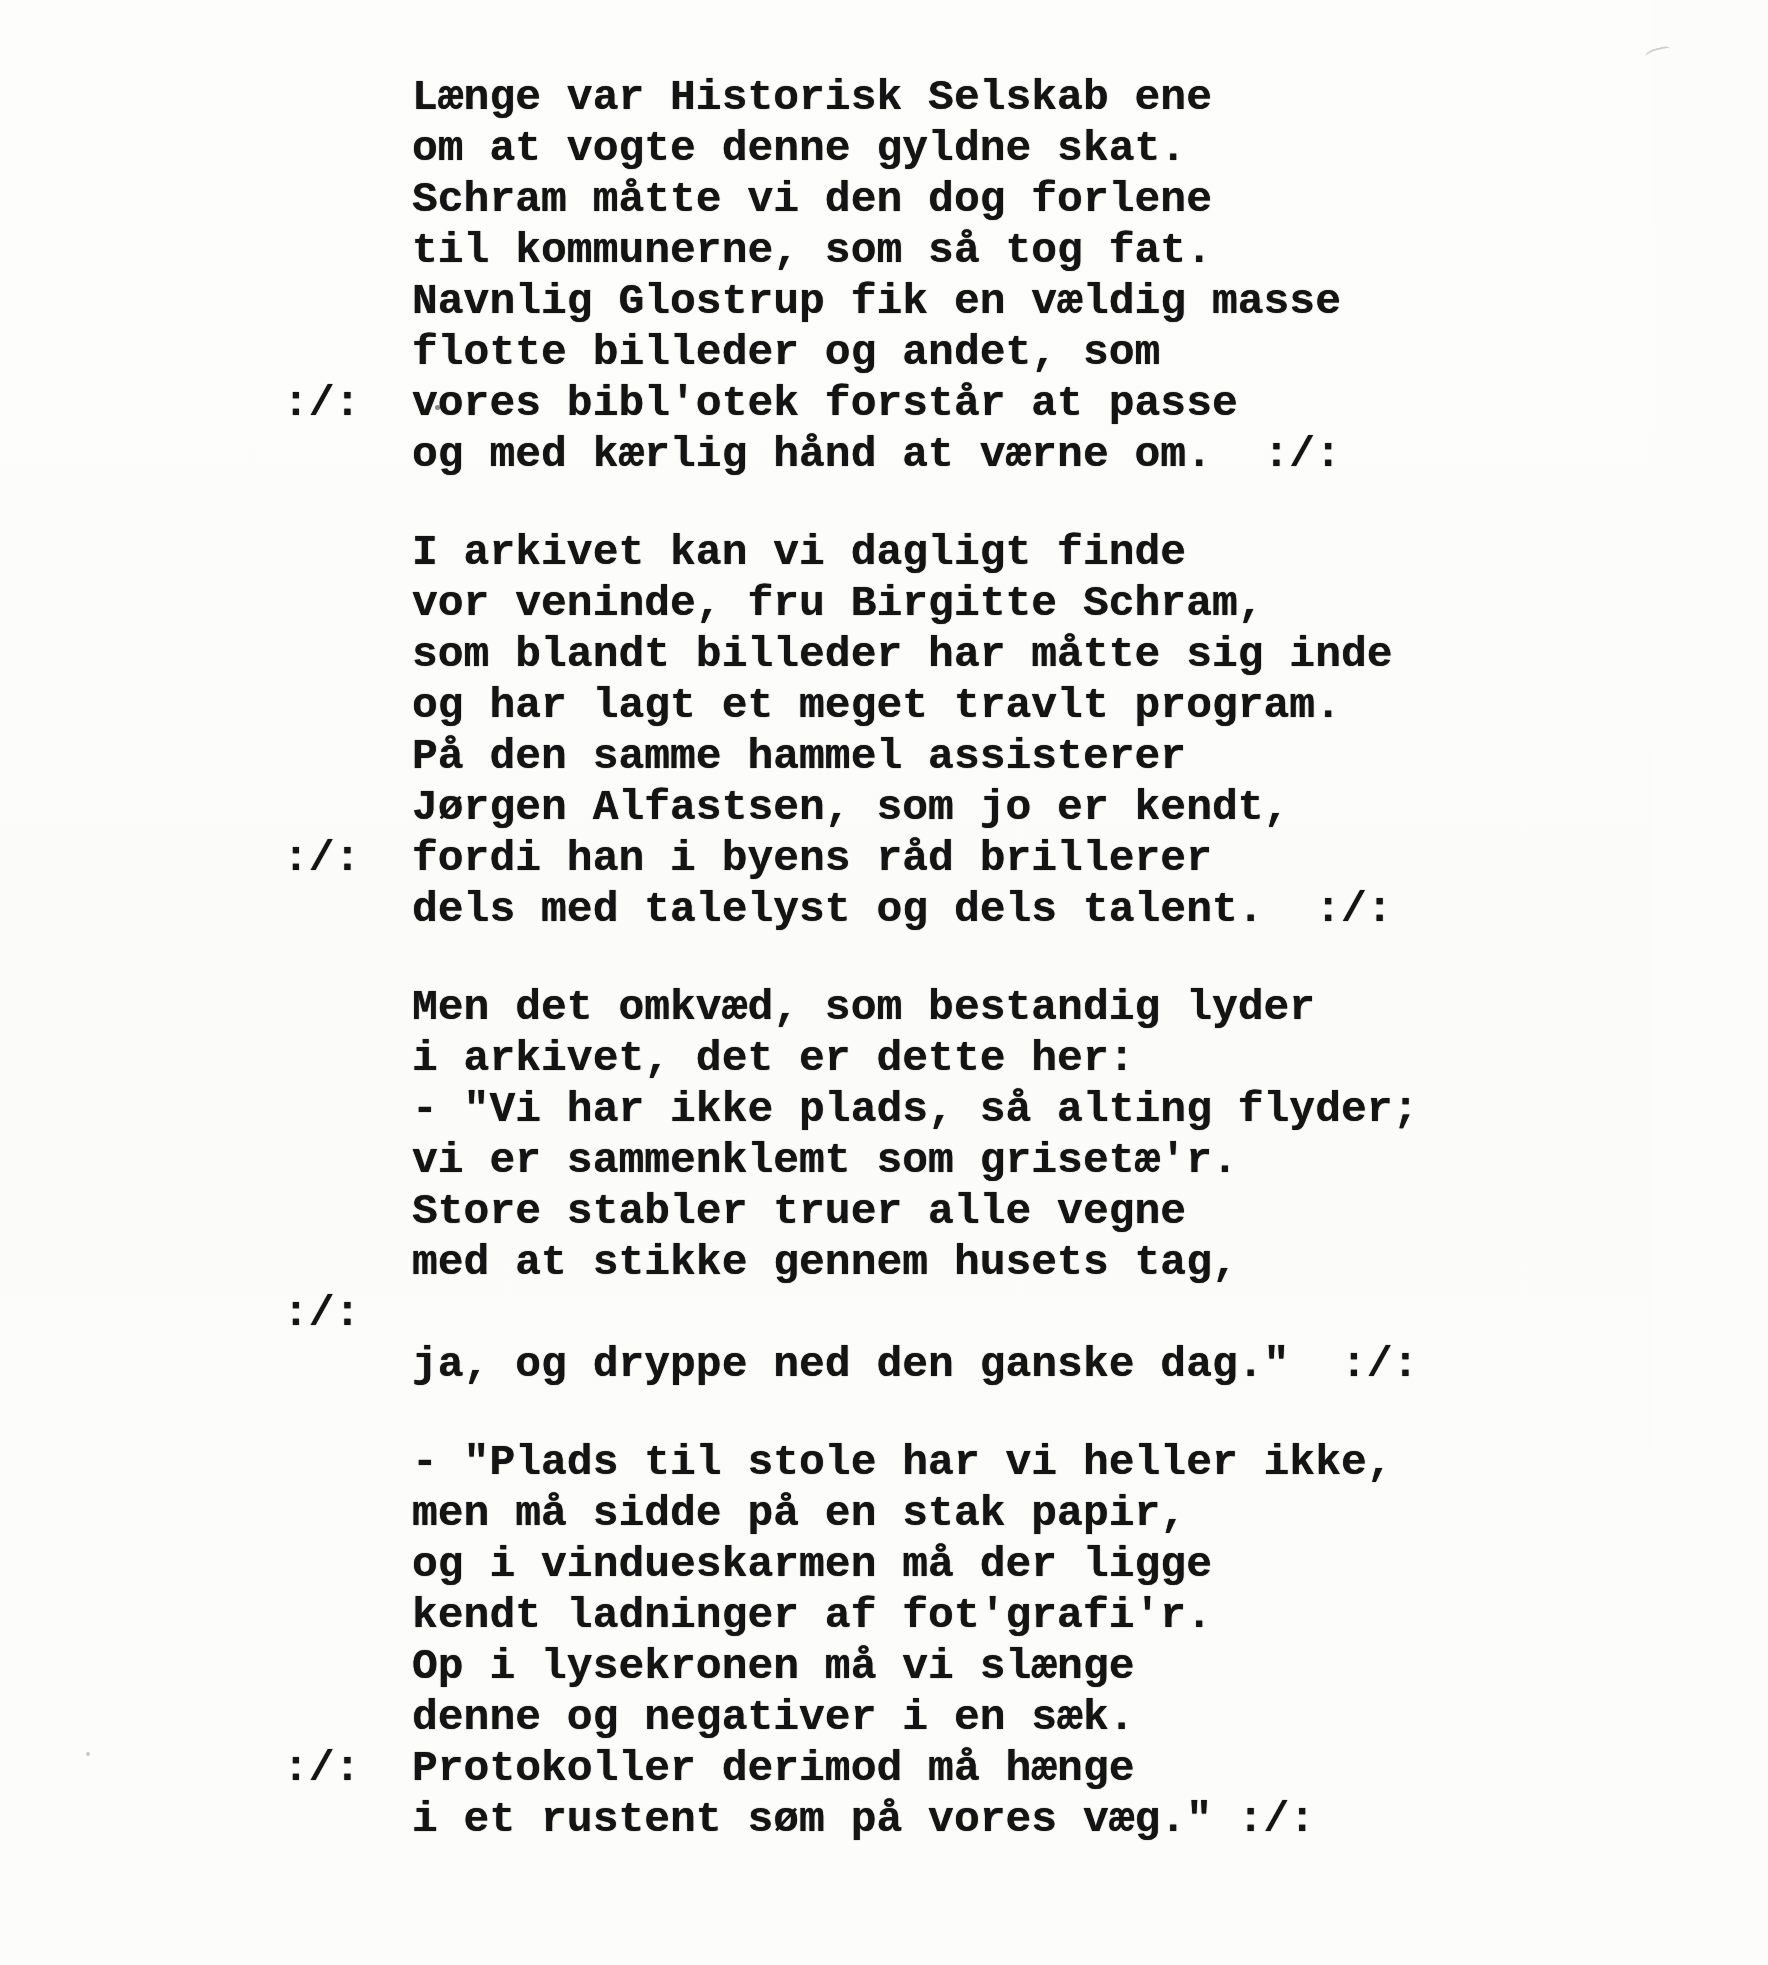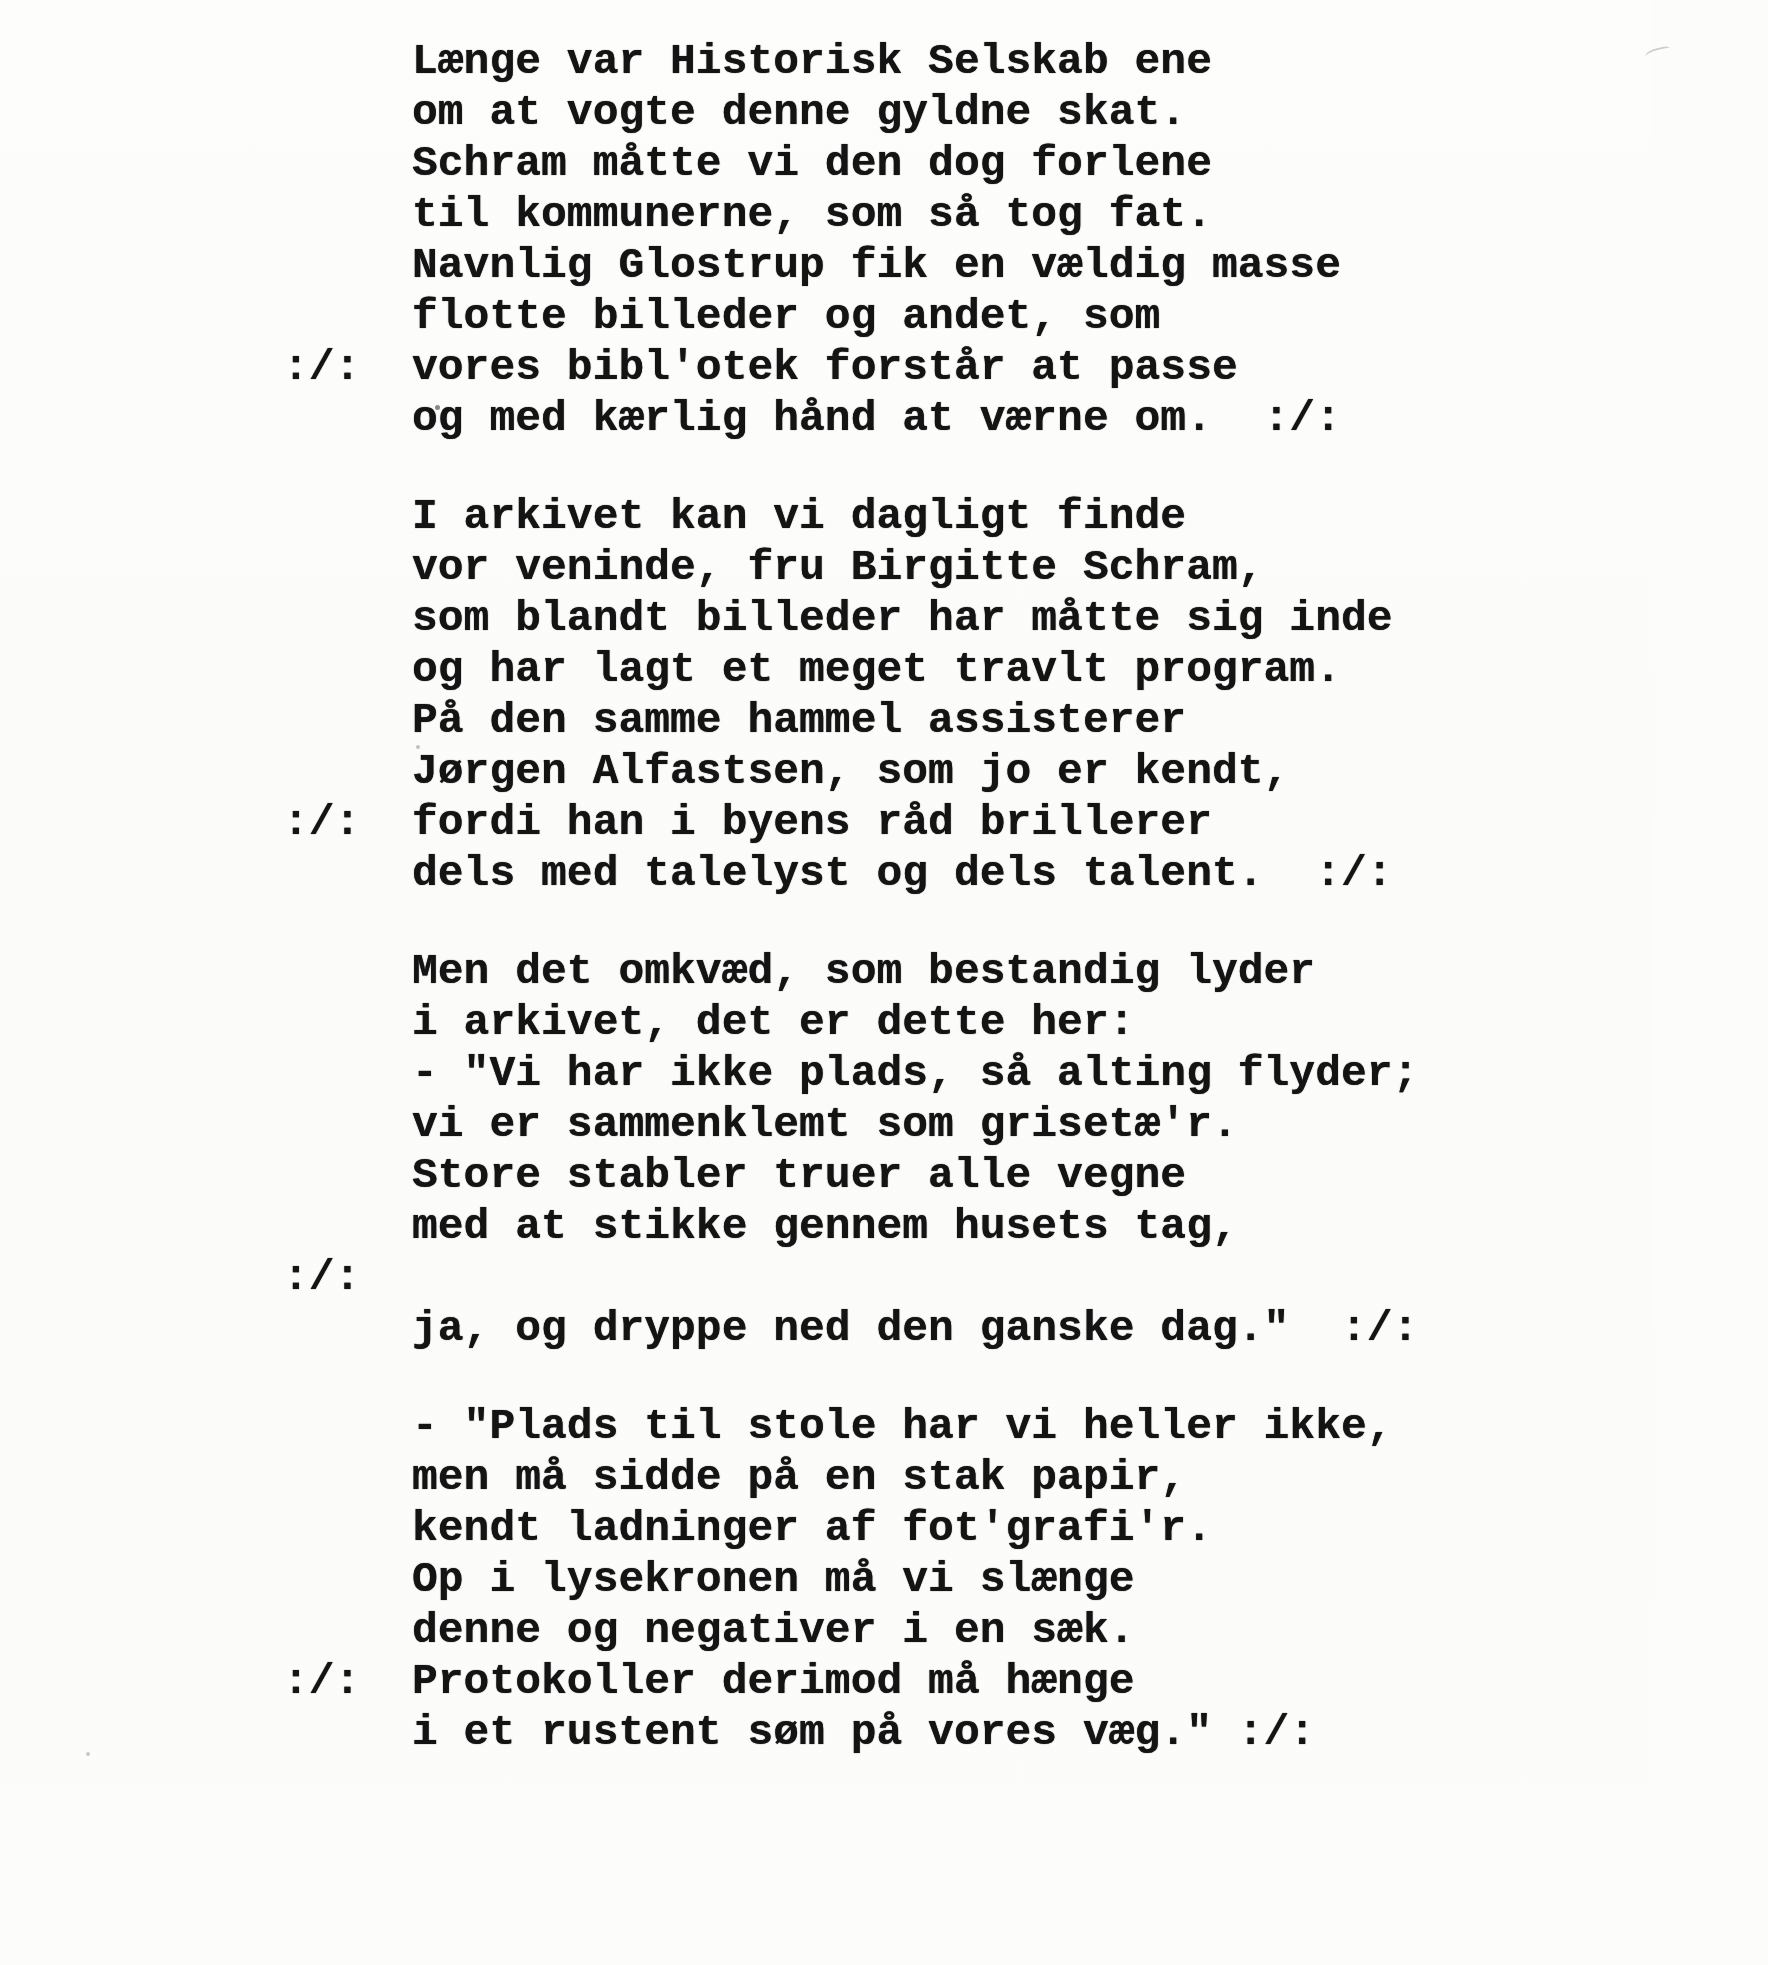--- a/index.html
+++ b/index.html
@@ -16,21 +16,21 @@
     position: relative;
     width: 1652px;
     height: 1965px;
     background: linear-gradient(180deg, #fdfdfb 0%, #fbfbf9 50%, #fcfcfa 100%);
     font-family: "Liberation Mono", "DejaVu Sans Mono", monospace;
     font-weight: 700;
     font-size: 43px;
     line-height: 51px;
     color: #141414;
     box-sizing: border-box;
-    padding-top: 36px;
+    padding-top: 72px;
   }
   .verse {
     margin: 0 0 47px 0;
   }
   .line {
     position: relative;
     height: 51px;
     white-space: pre;
   }
   .marker {
@@ -101,20 +101,21 @@
     <div class="line"><span class="marker"></span><span class="text">vi er sammenklemt som grisetæ'r.</span></div>
     <div class="line"><span class="marker"></span><span class="text">Store stabler truer alle vegne</span></div>
     <div class="line"><span class="marker"></span><span class="text">med at stikke gennem husets tag,</span></div>
     <div class="line"><span class="marker">:/:</span></div>
     <div class="line"><span class="marker"></span><span class="text">ja, og dryppe ned den ganske dag."  :/:</span></div>
   </div>
 
   <div class="verse">
     <div class="line"><span class="marker"></span><span class="text">- "Plads til stole har vi heller ikke,</span></div>
     <div class="line"><span class="marker"></span><span class="text">men må sidde på en stak papir,</span></div>
+    <div class="line"><span class="marker"></span><span class="text">og i vindueskarmen må der ligge</span></div>
     <div class="line"><span class="marker"></span><span class="text">kendt ladninger af fot'grafi'r.</span></div>
     <div class="line"><span class="marker"></span><span class="text">Op i lysekronen må vi slænge</span></div>
     <div class="line"><span class="marker"></span><span class="text">denne og negativer i en sæk.</span></div>
     <div class="line"><span class="marker">:/:</span><span class="text">Protokoller derimod må hænge</span></div>
     <div class="line"><span class="marker"></span><span class="text">i et rustent søm på vores væg." :/:</span></div>
   </div>
 
 </div>
 
 </body></html>

